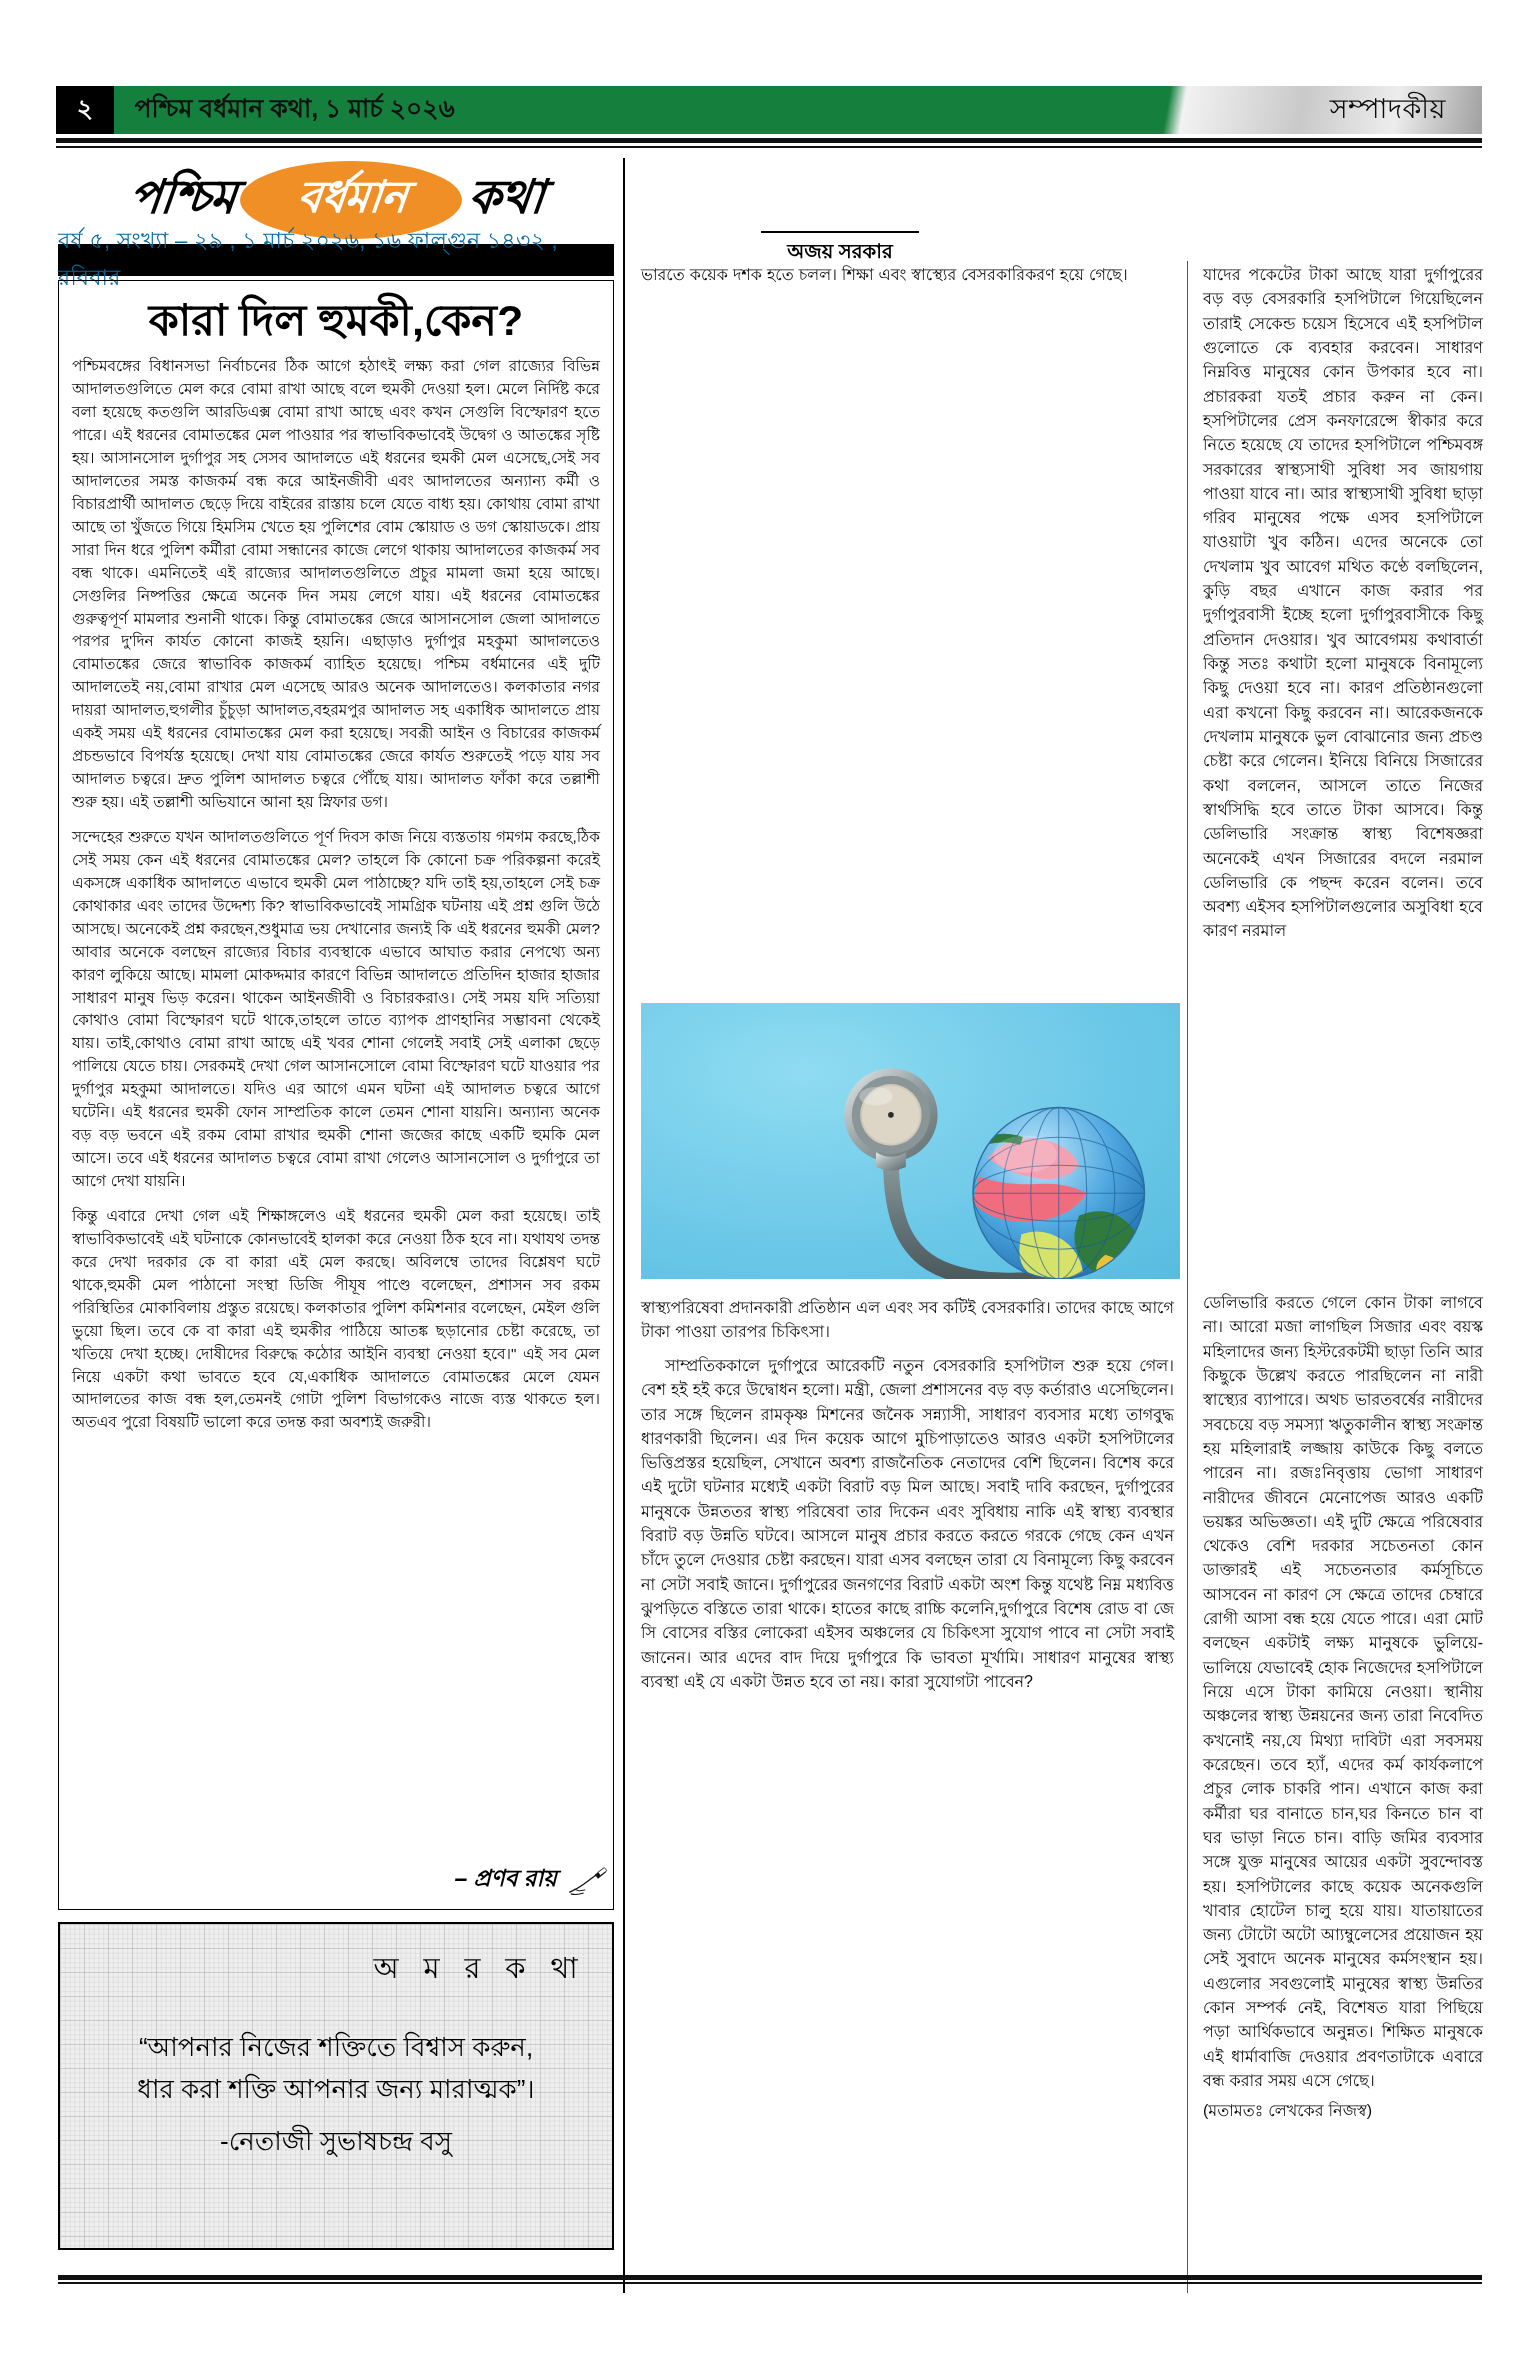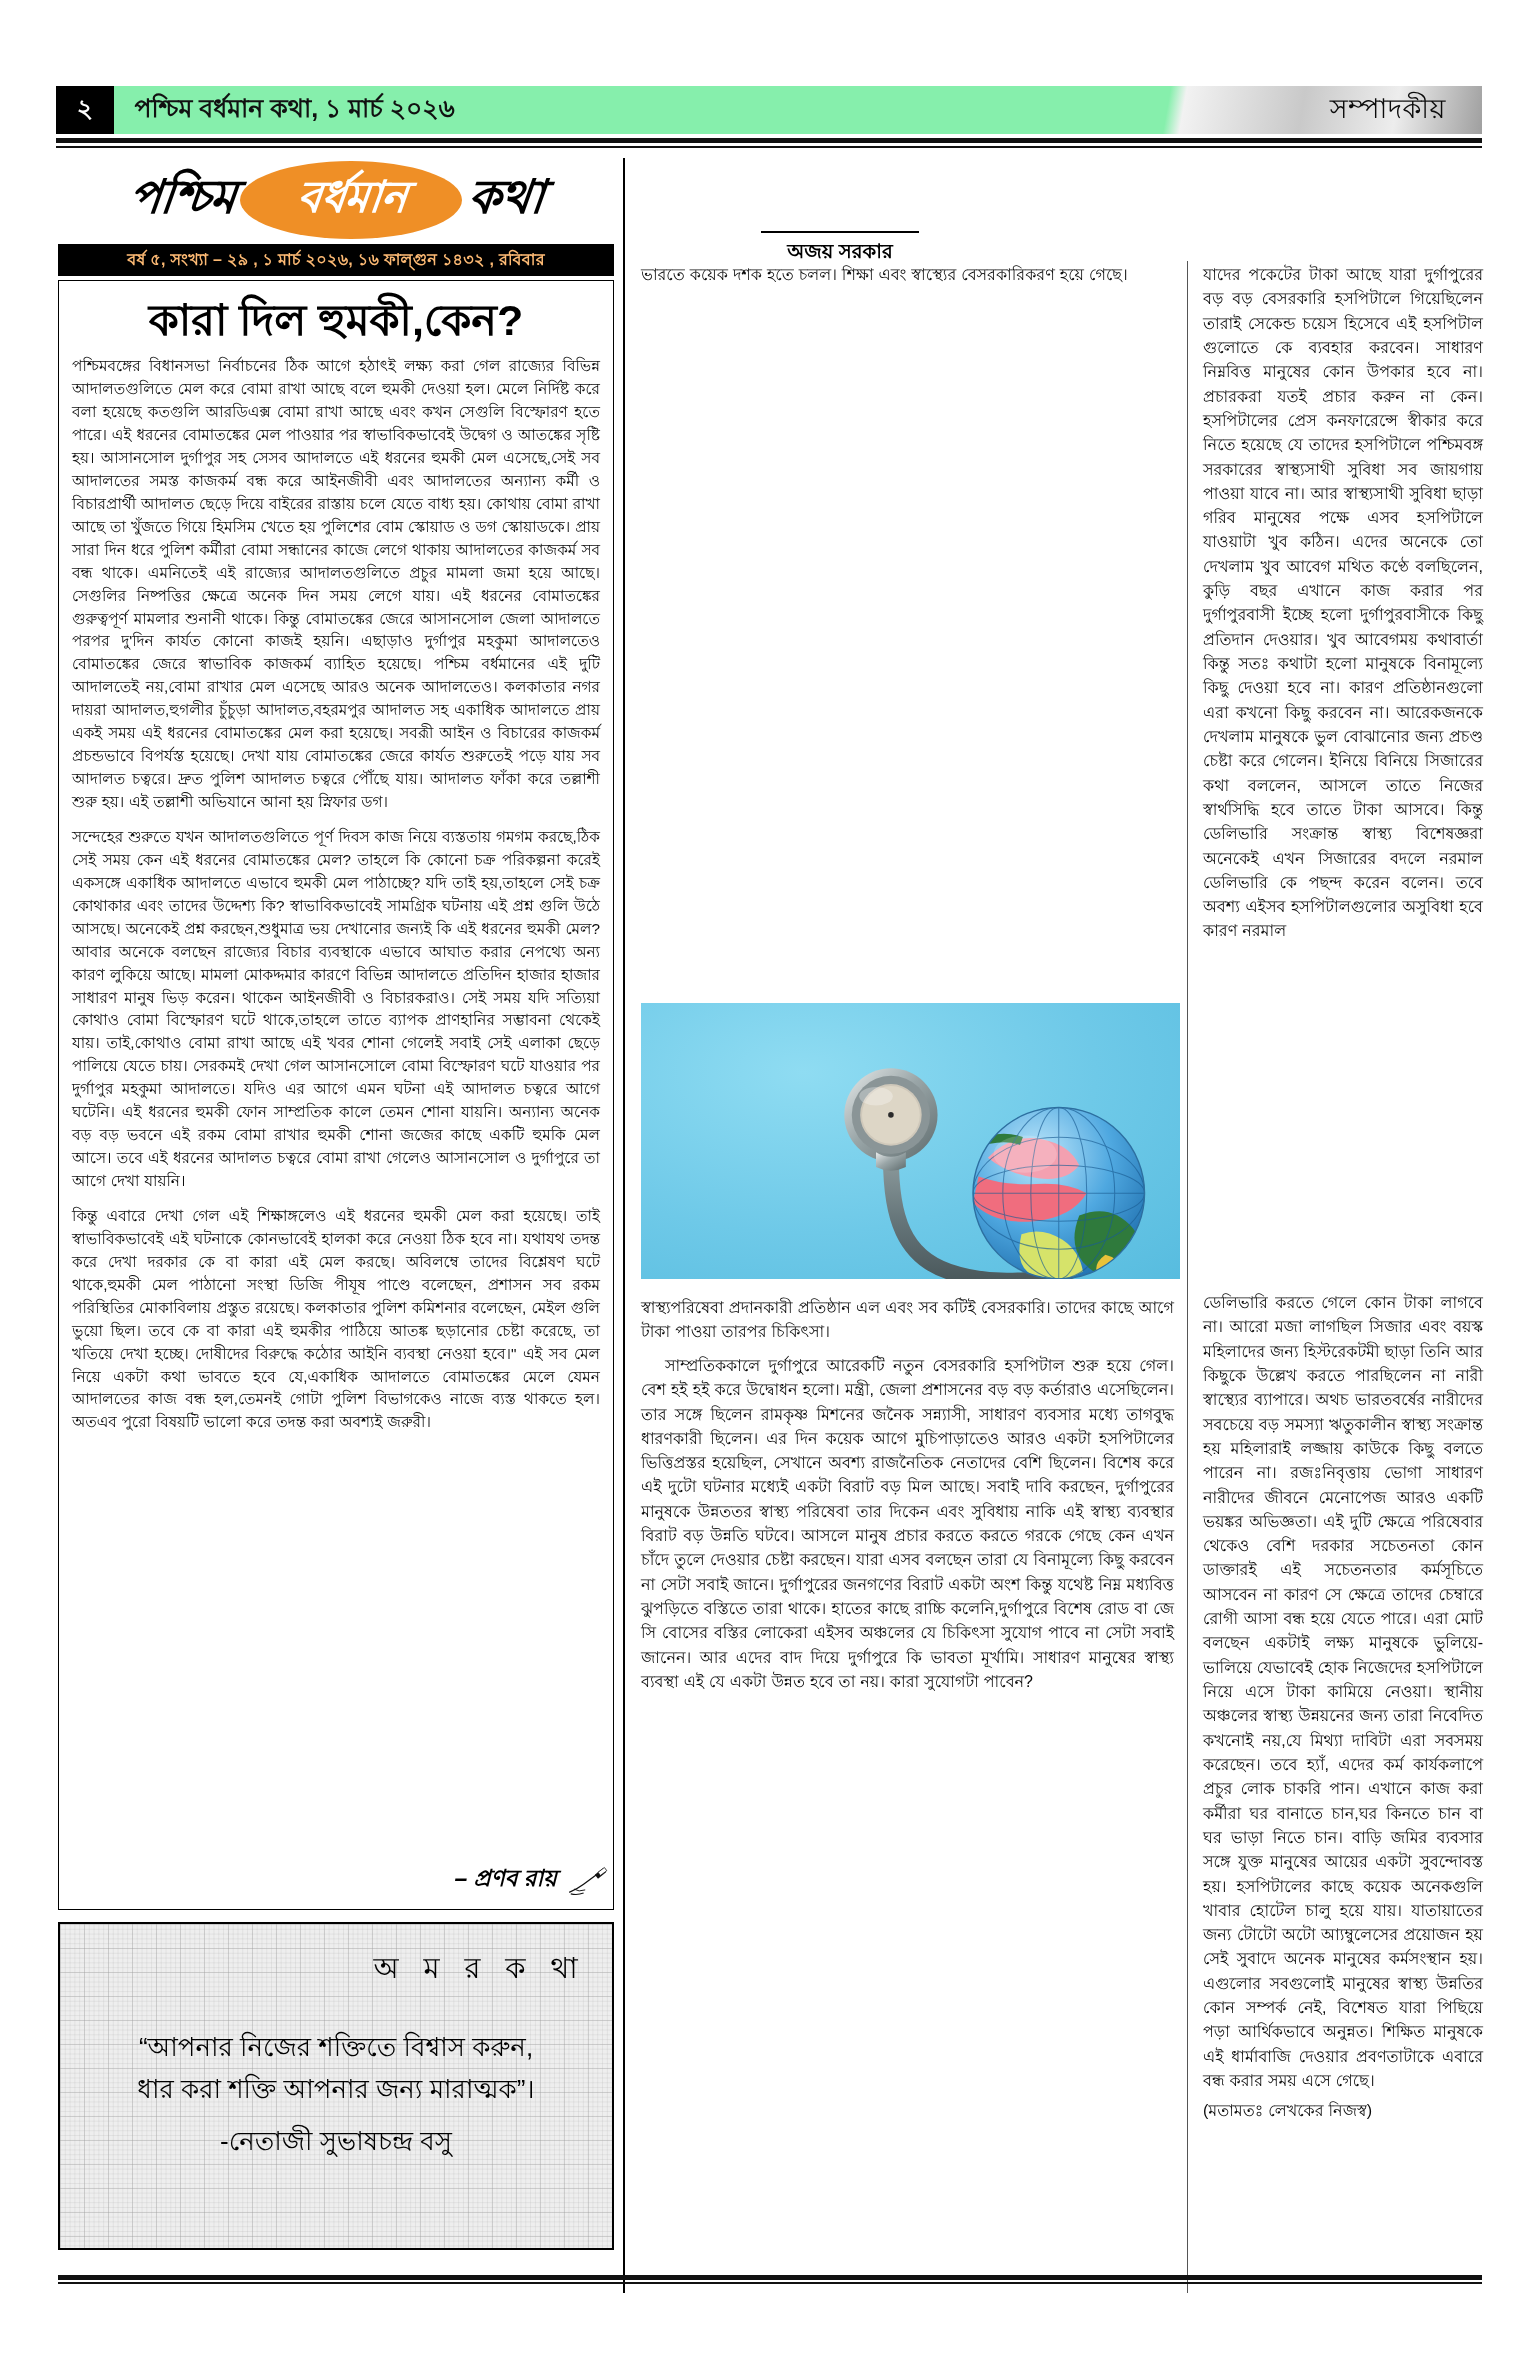--- a/index.html
+++ b/index.html
@@ -22,21 +22,21 @@
   .topbar{
     position:absolute;left:56px;top:86px;width:1426px;height:48px;
     display:flex;align-items:stretch;
   }
   .pagenum{
     width:58px;background:#000;color:#fff;
     display:flex;align-items:center;justify-content:center;
     font-size:25px;font-weight:bold;letter-spacing:0;
   }
   .topbar-title{
-    flex:1;background:#86efac;
+    flex:1;background:#15803d;
     display:flex;align-items:center;
     padding-left:20.5px;
     font-size:25px;font-weight:bold;color:#111;
     position:relative;
   }
   .sec-banner{
     position:absolute;right:0;top:0;height:48px;width:401px;
     display:flex;align-items:center;justify-content:flex-end;
     padding-right:36px;box-sizing:border-box;
     background:linear-gradient(100deg,rgba(255,255,255,0) 0%,rgba(255,255,255,0) 22%,#f2f2f2 26%,#c9c9c9 55%,#ededed 78%,#9f9f9f 100%);
@@ -65,23 +65,23 @@
     width:222px;height:78px;border-radius:50%;
     background:#ef8f26;
   }
   .mh-ellipse span{
     font-size:44px;font-weight:bold;color:#fff;font-style:italic;
     transform:skewX(-6deg);letter-spacing:-0.9px;
   }
 
   .dateline{
     position:absolute;left:58px;top:244px;width:556px;height:32px;
-    background:#000;color:#fdba74;
+    background:#000;color:#0369a1;
     display:flex;align-items:center;justify-content:center;
-    font-size:16px;font-weight:bold;letter-spacing:0.3px;
+    font-size:22px;font-weight:normal;letter-spacing:0.3px;
   }
 
   
   .leftbox{
     position:absolute;left:58px;top:280px;width:556px;height:1630px;
     border:1.9px solid #000;box-sizing:border-box;
     padding:9.3px 13px 7.5px 13px;
   }
   .headline-left{
     font-size:43px;font-weight:bold;text-align:center;

